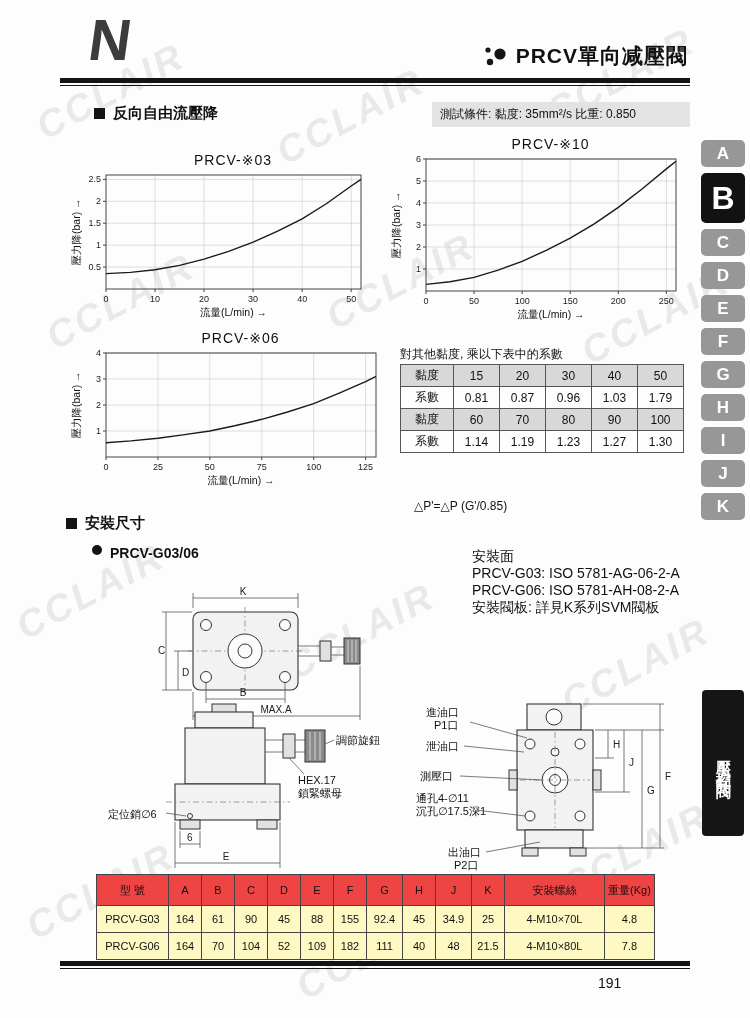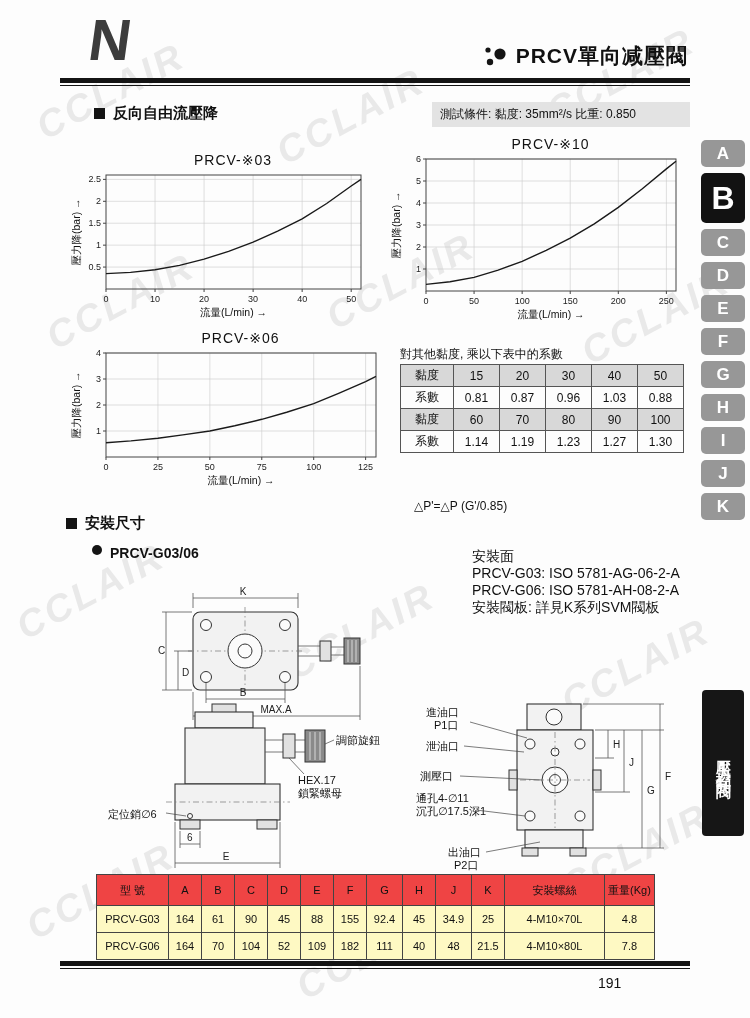--- a/index.html
+++ b/index.html
@@ -238,21 +238,21 @@
       <td>30</td>
       <td>40</td>
       <td>50</td>
     </tr>
     <tr>
       <td class="lab">系數</td>
       <td>0.81</td>
       <td>0.87</td>
       <td>0.96</td>
       <td>1.03</td>
-      <td>0.88</td>
+      <td>1.79</td>
     </tr>
     <tr class="shade">
       <td class="lab">黏度</td>
       <td>60</td>
       <td>70</td>
       <td>80</td>
       <td>90</td>
       <td>100</td>
     </tr>
     <tr>

